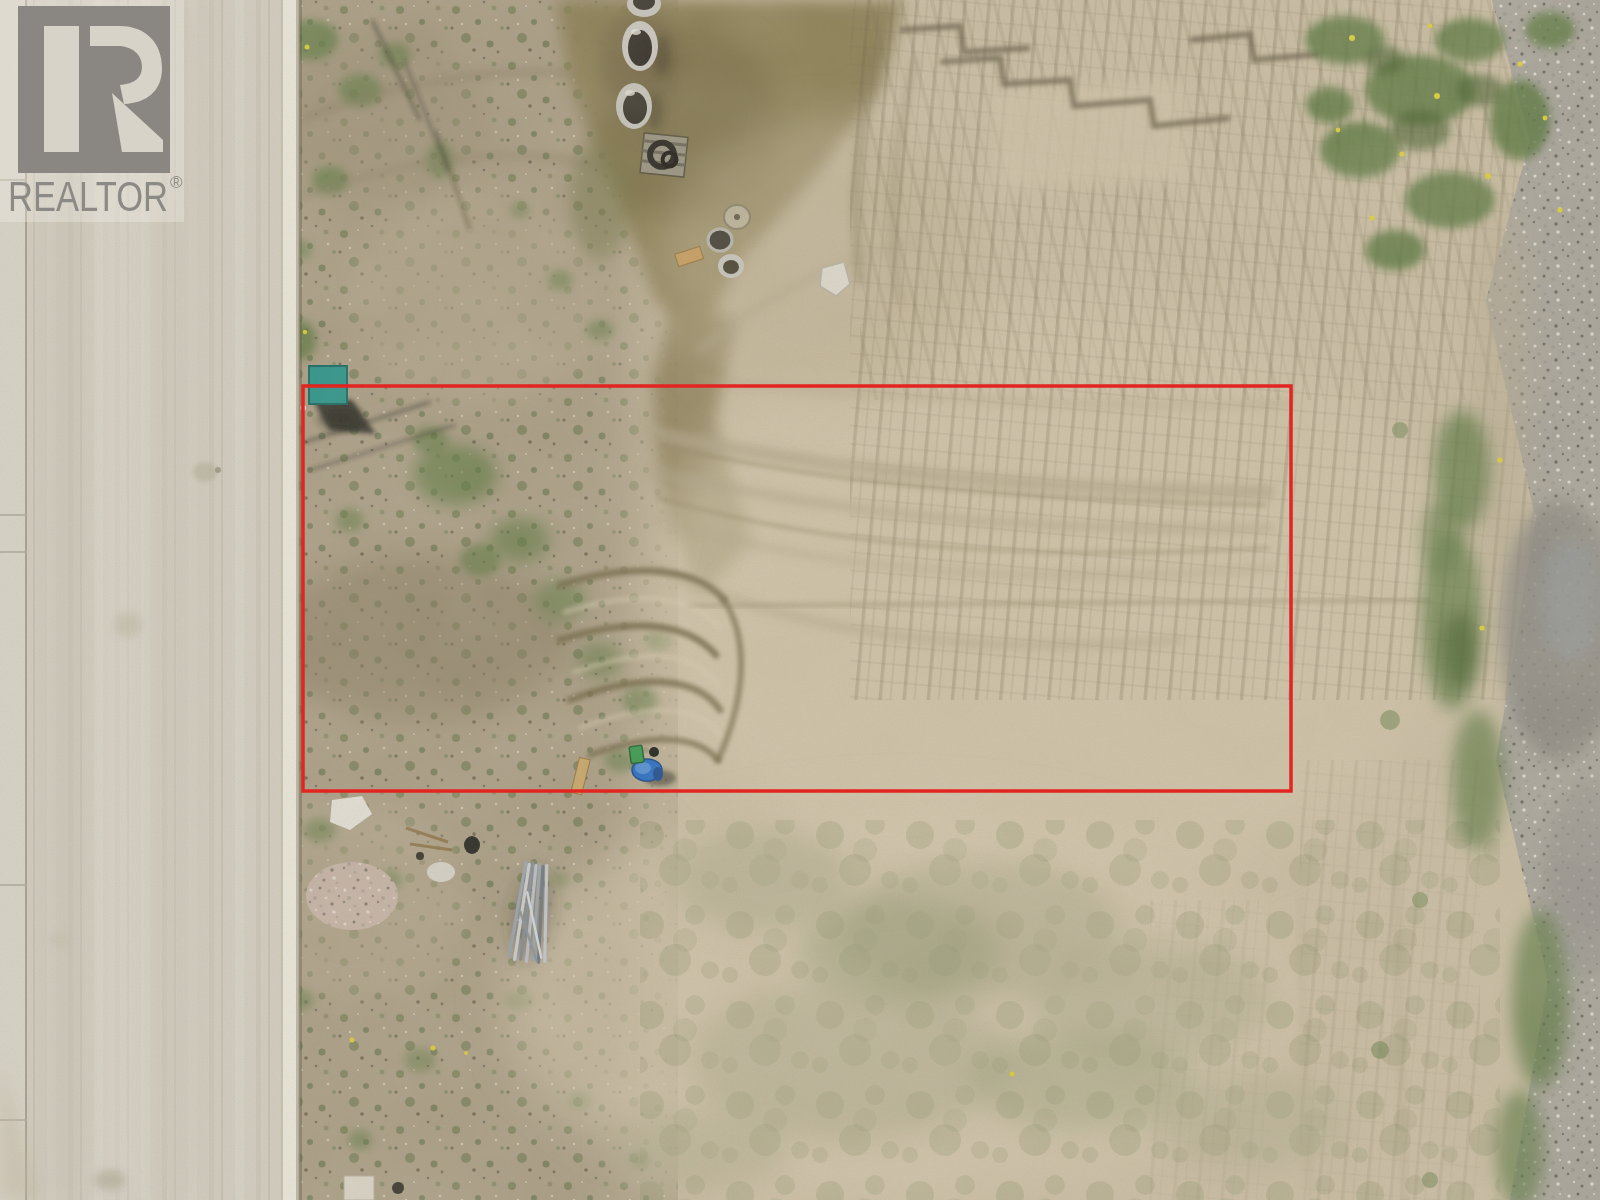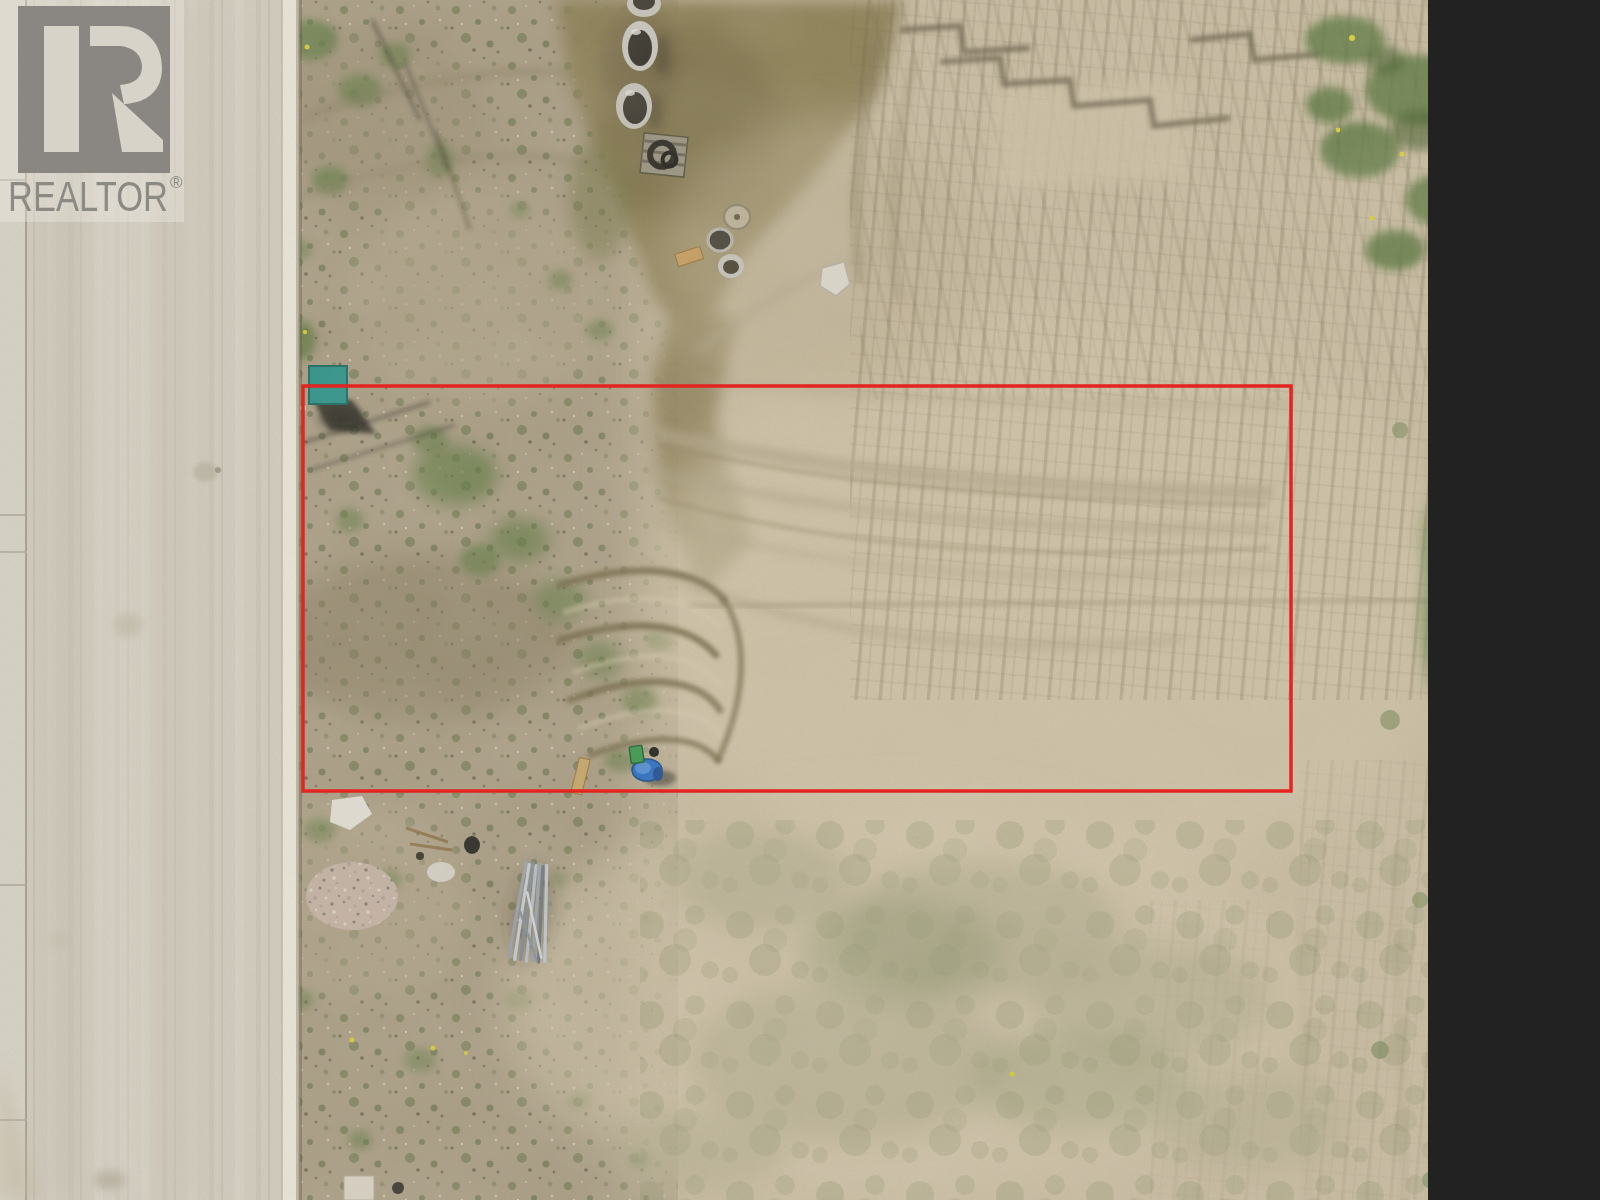--- a/index.html
+++ b/index.html
@@ -1,16 +1,16 @@
 <!DOCTYPE html>
 <html><head>
 <meta charset="utf-8">
 <style>
   html,body{margin:0;padding:0;background:#222;}
-  .stage{position:relative;width:1428px;height:1200px;overflow:hidden;background:#14b8a6;
+  .stage{position:relative;width:1600px;height:1200px;overflow:hidden;background:#14b8a6;
          font-family:"Liberation Sans", sans-serif;}
   .stage svg.scene{position:absolute;left:0;top:0;width:1600px;height:1200px;display:block;}
   .watermark{position:absolute;left:0;top:0;width:210px;height:235px;}
   .watermark svg{display:block;}
 </style>
 </head>
 <body>
 
 <div class="stage">
 

